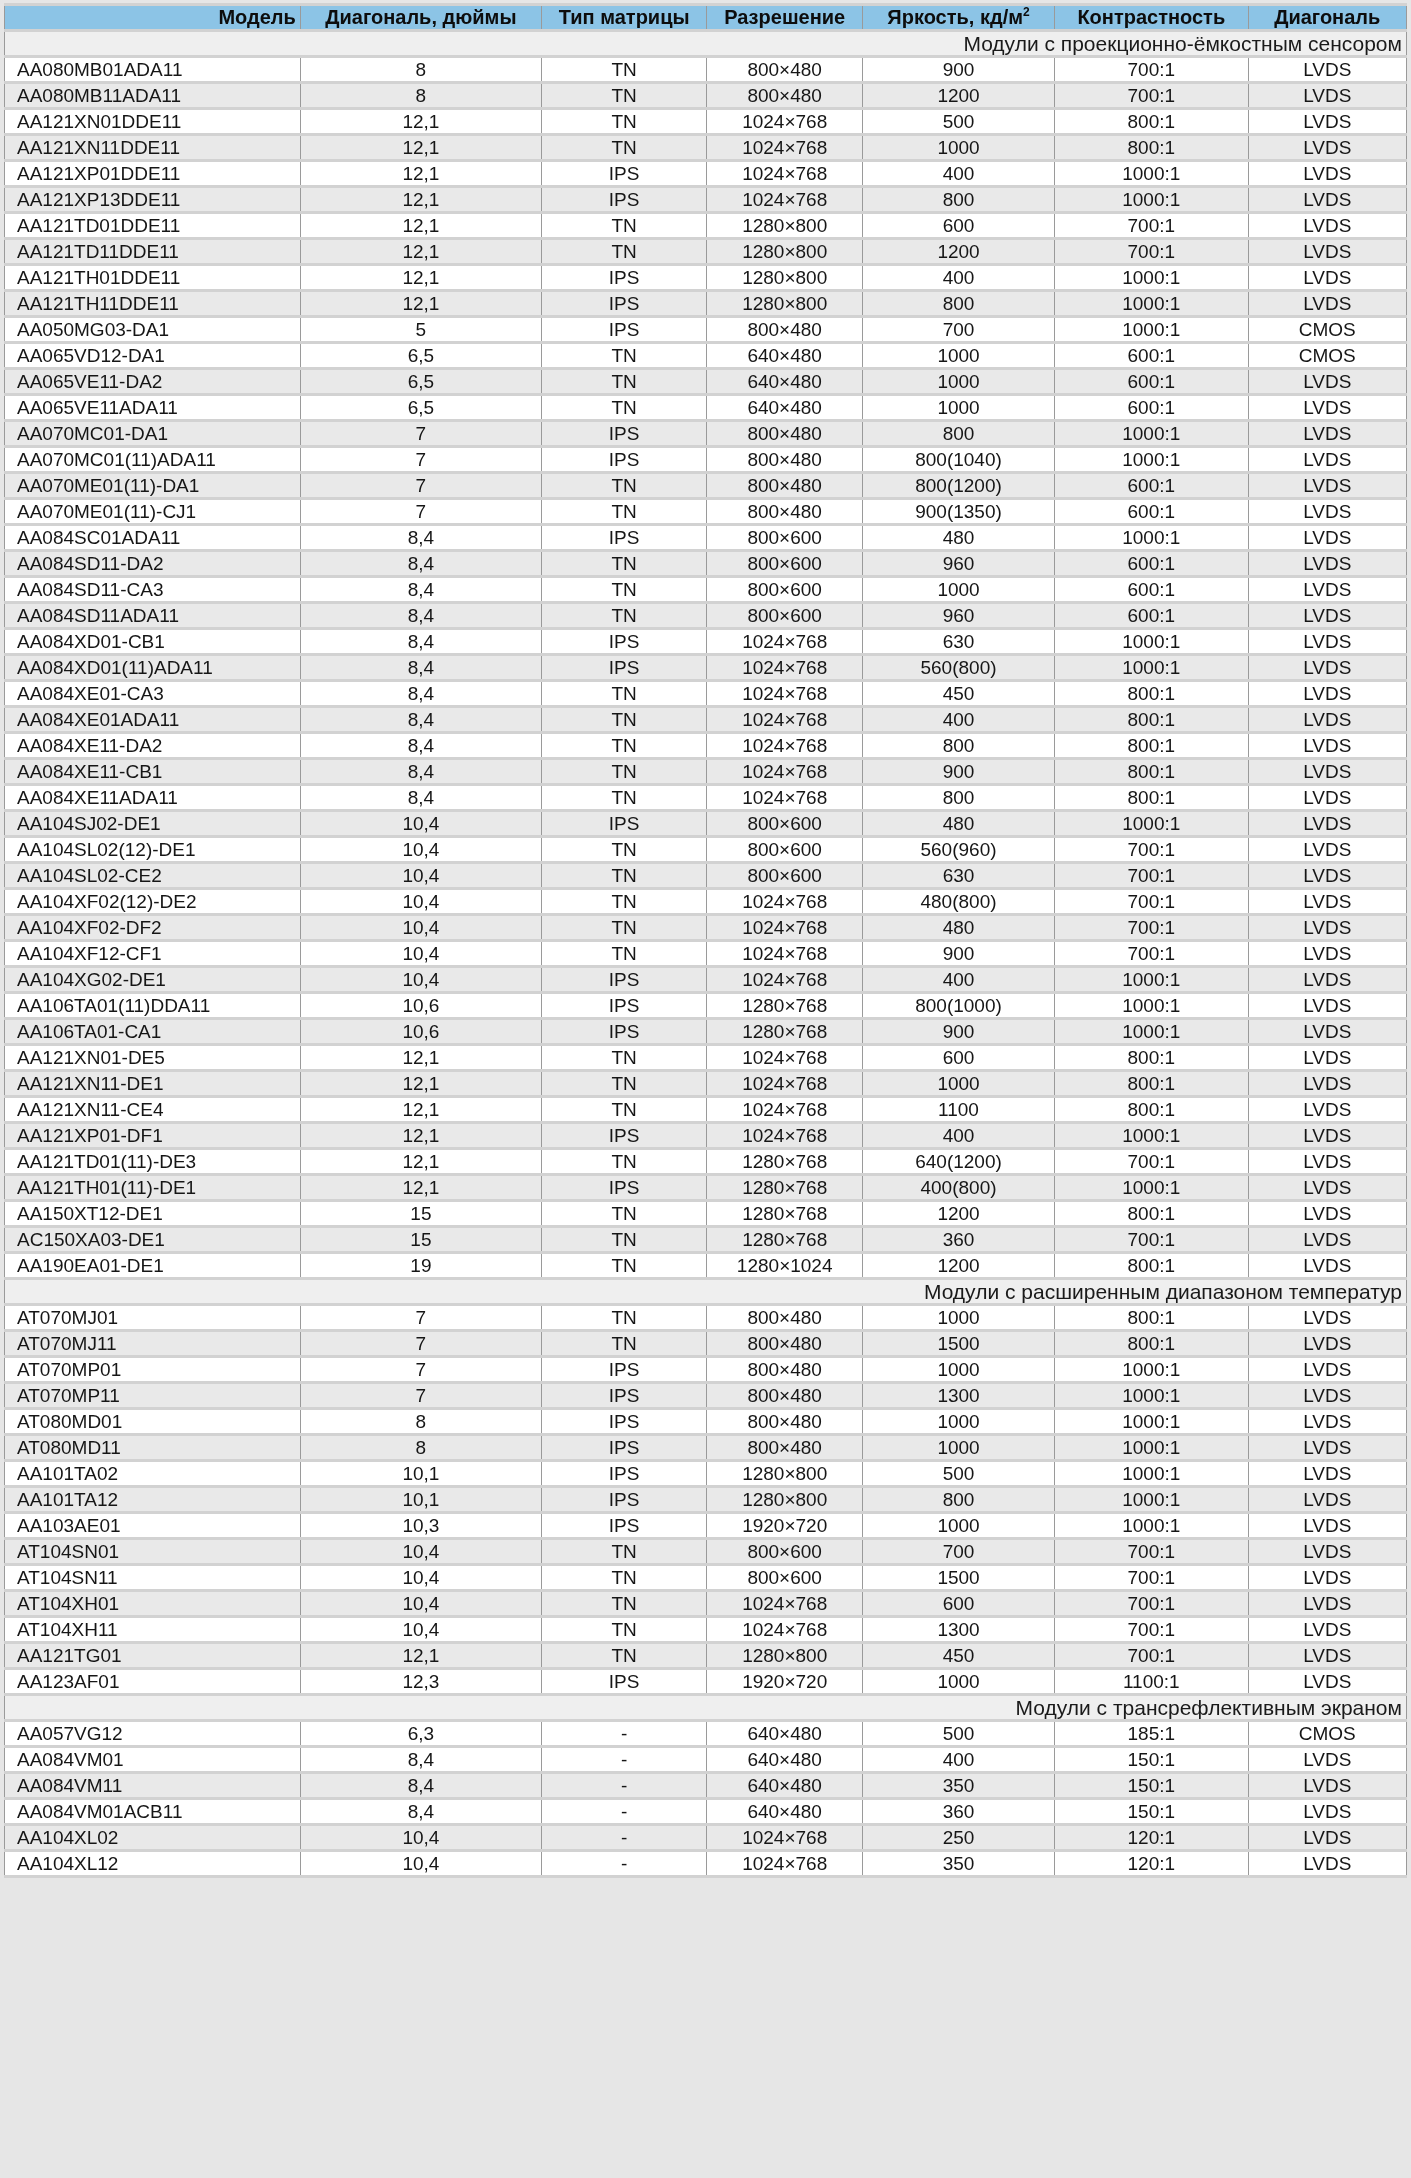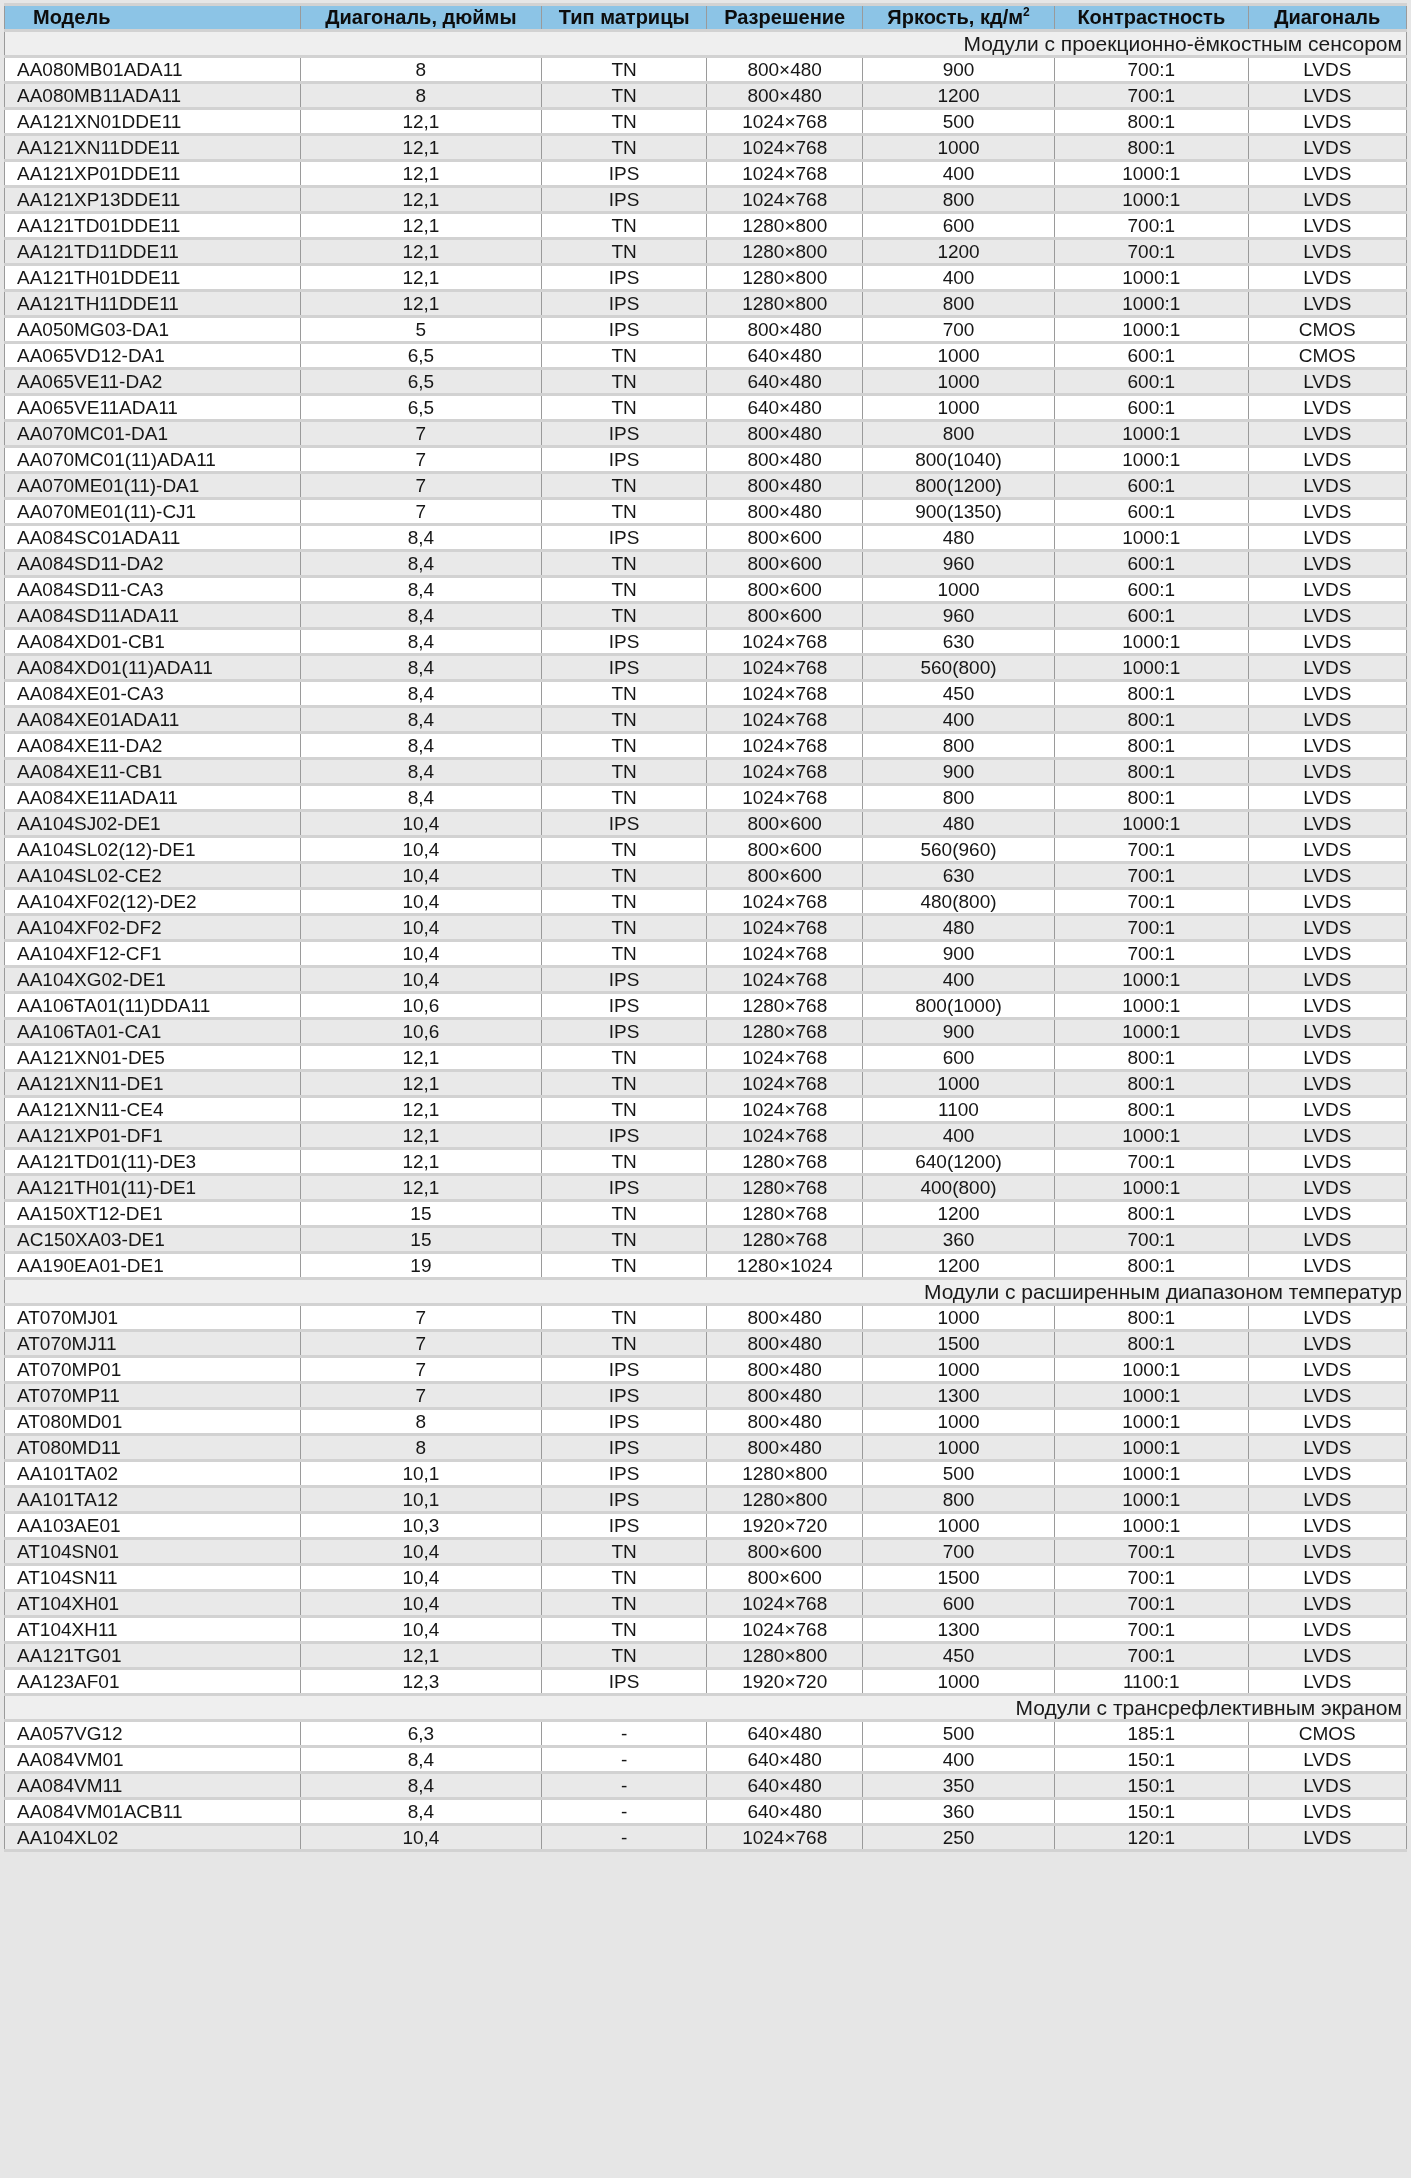--- a/index.html
+++ b/index.html
@@ -43,21 +43,21 @@
     white-space: nowrap;
     overflow: hidden;
   }
   thead th {
     background: var(--header-bg, #8cc4e6);
     font-weight: bold;
     font-size: 20px;
     color: #0d0d0d;
   }
   thead th.col-model-h {
-    text-align: left;
+    text-align: right;
     padding-left: 28px;
   }
   thead th sup {
     font-size: 12px;
     line-height: 0;
   }
   tr.section-row td {
     background: var(--section-bg, #efefef);
     font-size: 21px;
     text-align: right;
@@ -702,15 +702,24 @@
         </tr>
         <tr class="data-row alt">
           <td class="col-model">AA104XL02</td>
           <td>10,4</td>
           <td>-</td>
           <td>1024×768</td>
           <td>250</td>
           <td>120:1</td>
           <td>LVDS</td>
         </tr>
+        <tr class="data-row">
+          <td class="col-model">AA104XL12</td>
+          <td>10,4</td>
+          <td>-</td>
+          <td>1024×768</td>
+          <td>350</td>
+          <td>120:1</td>
+          <td>LVDS</td>
+        </tr>
       </tbody>
   </table>
 </div>
 
 </body></html>

